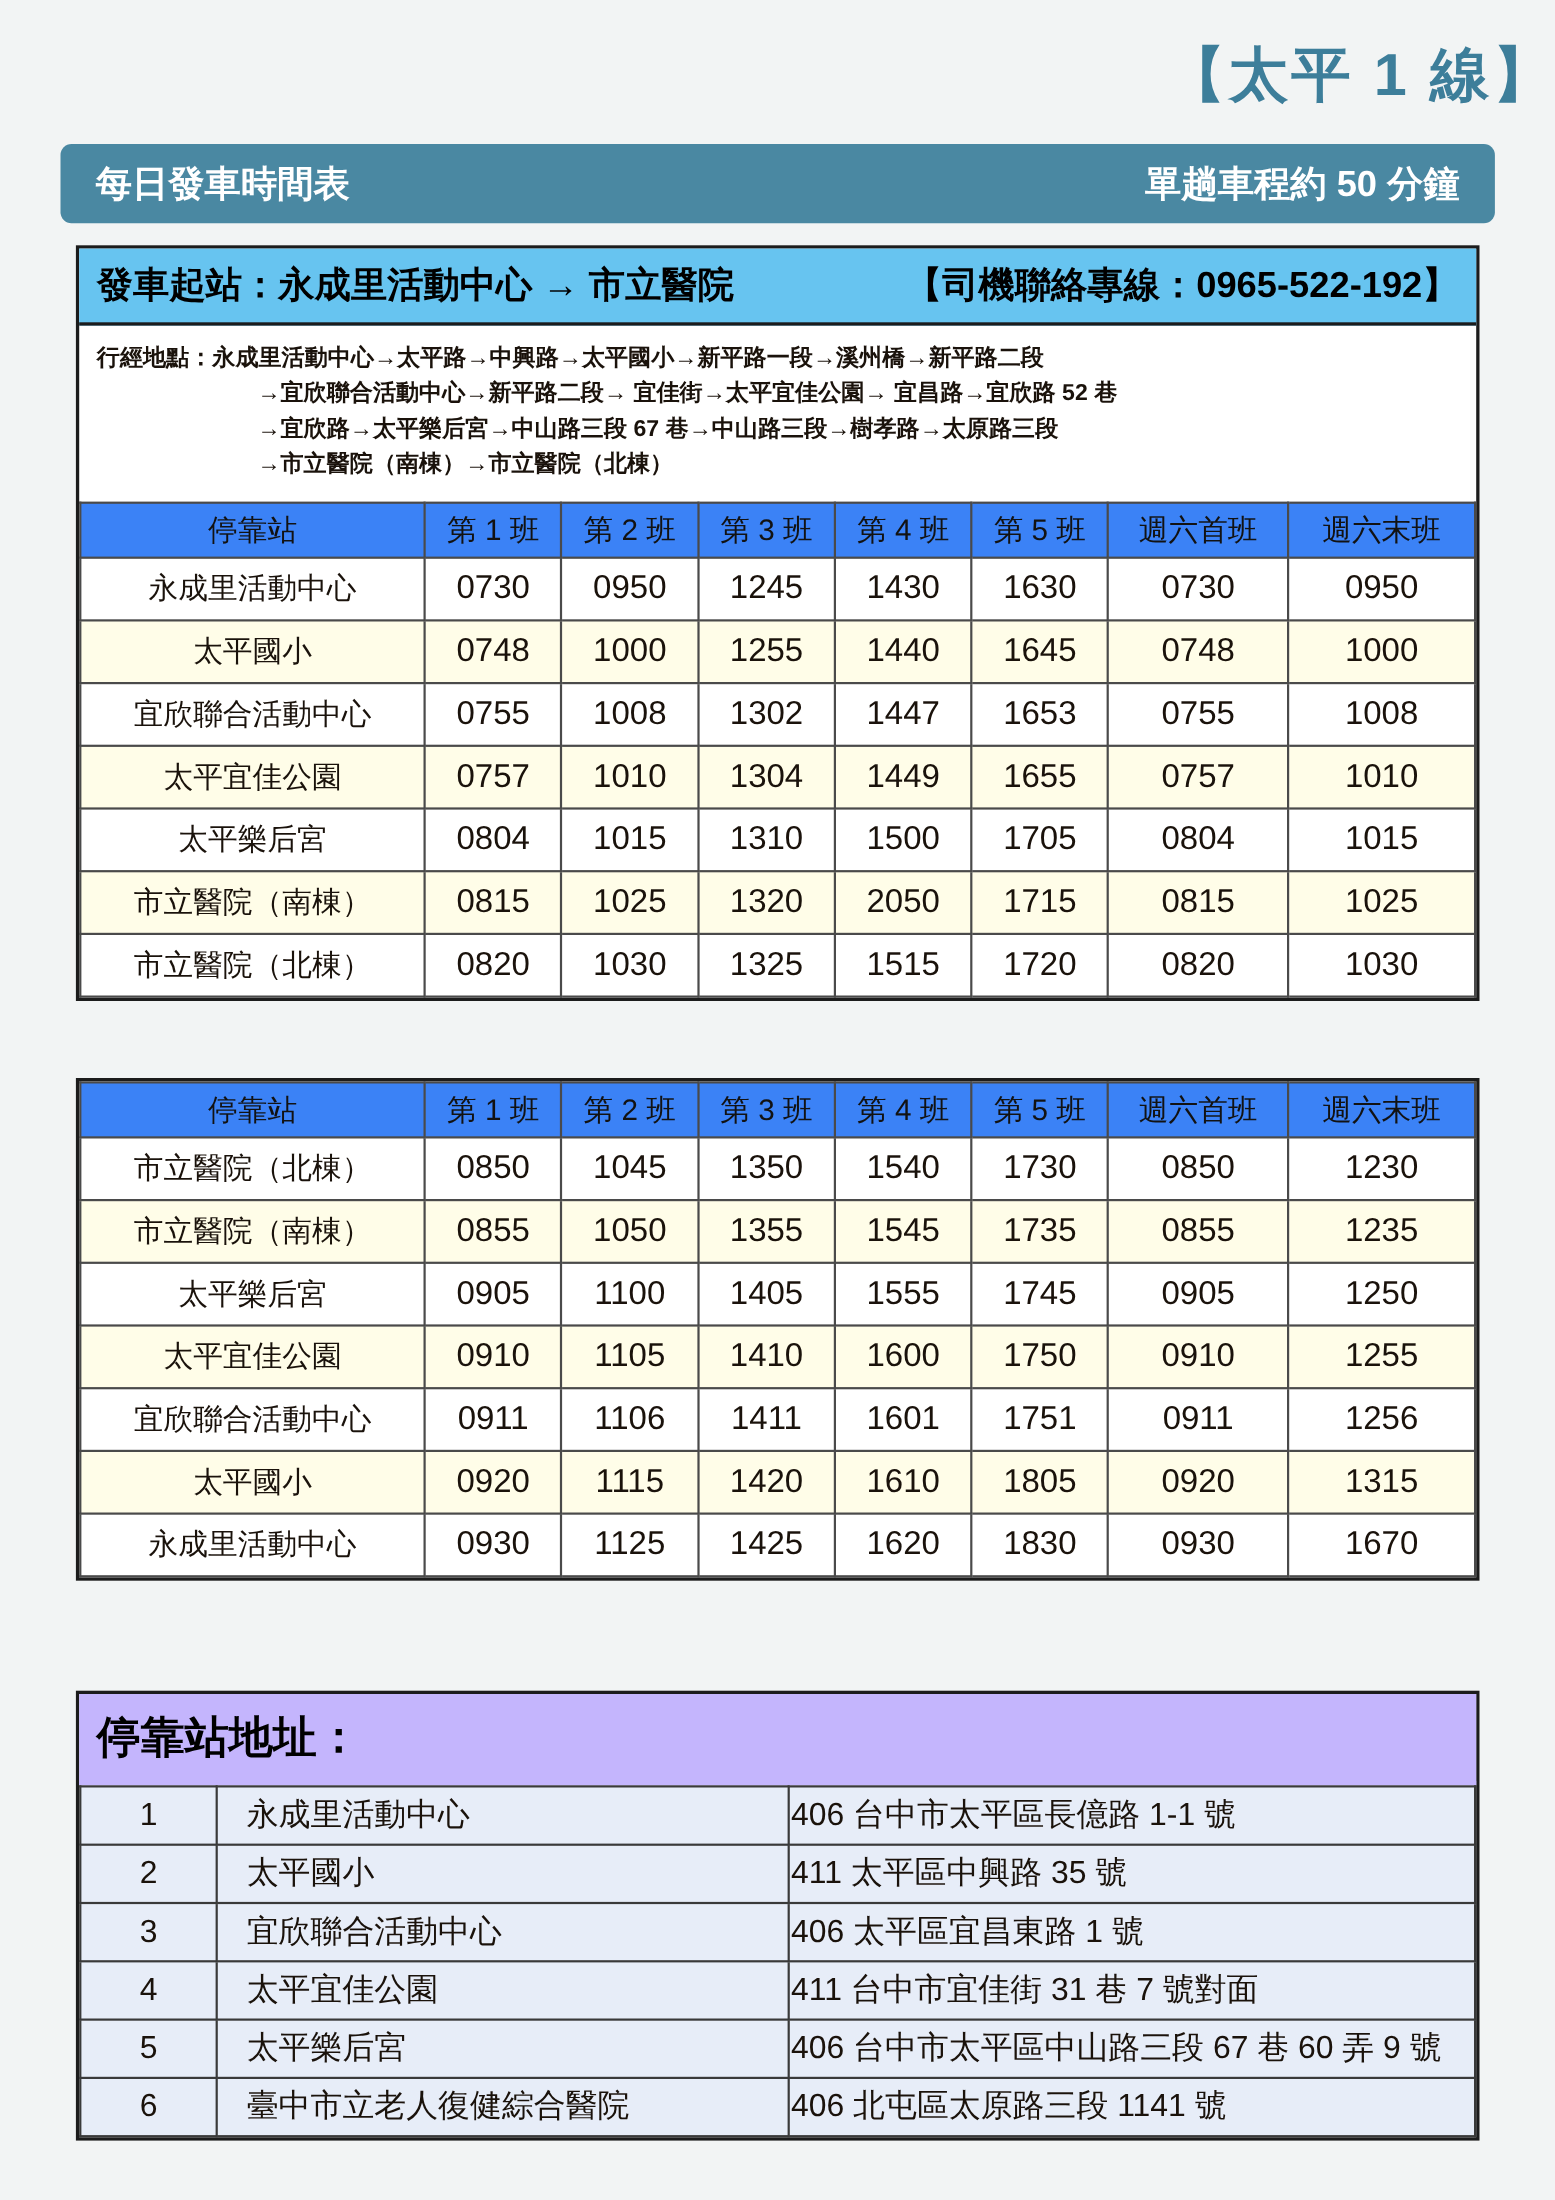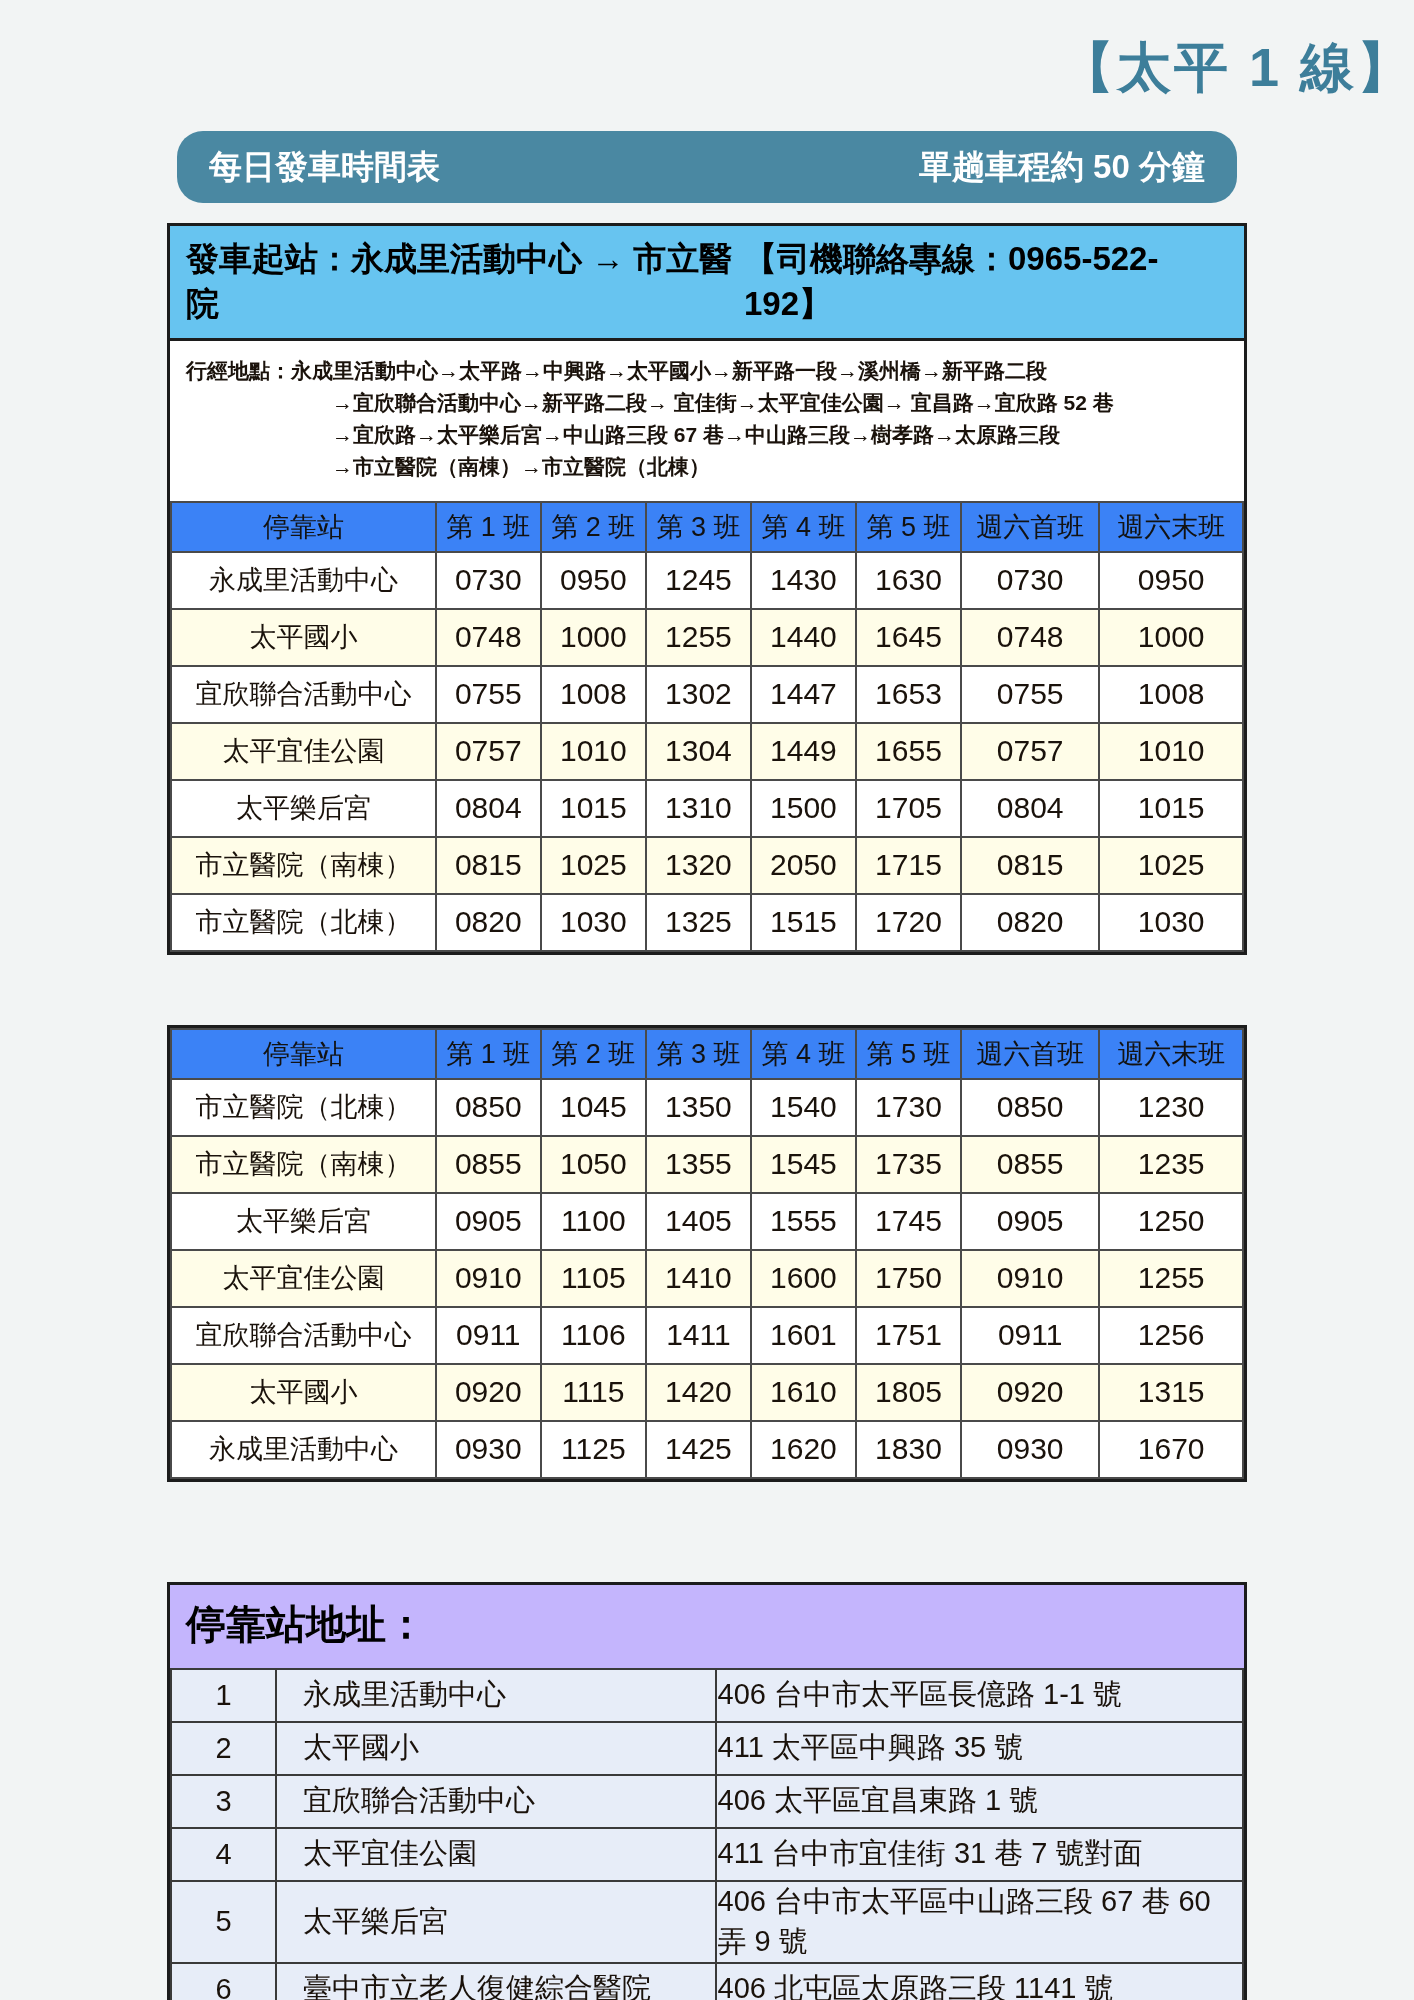--- a/index.html
+++ b/index.html
@@ -12,35 +12,35 @@
   }
   .page-title {
     text-align:right;
     font-size:54px;
     font-weight:bold;
     color:#3d7e9a;
     letter-spacing:3px;
     padding-top:32px;
   }
   .band {
-    width:1060px;
+    width:1304px;
     height:72px;
     margin:26px auto 0;
     background:#4a88a2;
-    border-radius:26px;
+    border-radius:10px;
     display:flex;
     justify-content:space-between;
     align-items:center;
     padding:16px 32px;
     color:#ffffff;
     font-size:33px;
     font-weight:bold;
   }
   .box {
-    width:1080px;
+    width:1276px;
     margin:12px auto;
     border:3px solid #1c1c1c;
     background:#ffffff;
   }
   .box.first { margin-top:20px; }
   .sec-header {
     background:#67c4f0;
     border-bottom:3px solid #1c1c1c;
     padding:11px 16px;
     font-size:33px;

